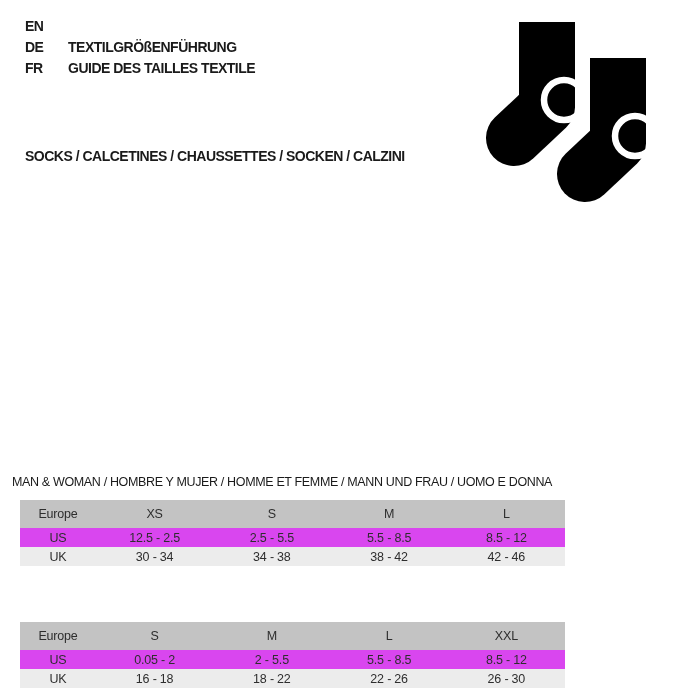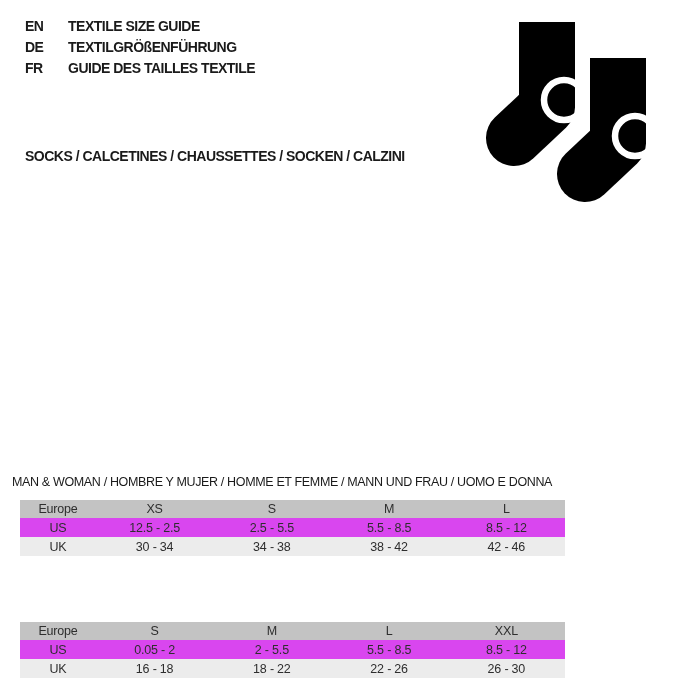--- a/index.html
+++ b/index.html
@@ -20,35 +20,34 @@
 
   
   .tbl-title{position:absolute;left:12px;font-size:12.5px;font-weight:normal;letter-spacing:-0.35px;white-space:nowrap;}
   #t1-title{top:475px;}
   #t2-title{top:600px;}
   table.size{position:absolute;left:20px;width:545px;border-collapse:collapse;table-layout:fixed;
              font-size:12.5px;letter-spacing:-0.2px;color:#2e2e2e;}
   #t1{top:500px;}
   #t2{top:622px;}
   table.size th,table.size td{padding:0;font-weight:normal;text-align:center;vertical-align:middle;}
-  table.size th{height:18px;background:var(--header-bg,#c3c3c3);}
+  table.size th{height:28px;background:var(--header-bg,#c3c3c3);}
   table.size td{height:19px;background:#d946ef;}
   table.size tr.alt td{background:var(--alt-row-bg,#ececec);}
   .col-label{width:76px;}
   th.left,td.left{text-align:left;padding-left:6px;}
 </style>
 </head>
 <body>
 
 <div class="page">
 
   <div class="lang-block">
     <div class="lang-row">
       <span class="lang-code">EN</span>
-      <span class="lang-label">TEXTILE SIZE GUIDE</span>
     </div>
     <div class="lang-row">
       <span class="lang-code">DE</span>
       <span class="lang-label">TEXTILGRÖßENFÜHRUNG</span>
     </div>
     <div class="lang-row">
       <span class="lang-code">FR</span>
       <span class="lang-label">GUIDE DES TAILLES TEXTILE</span>
     </div>
   </div>

